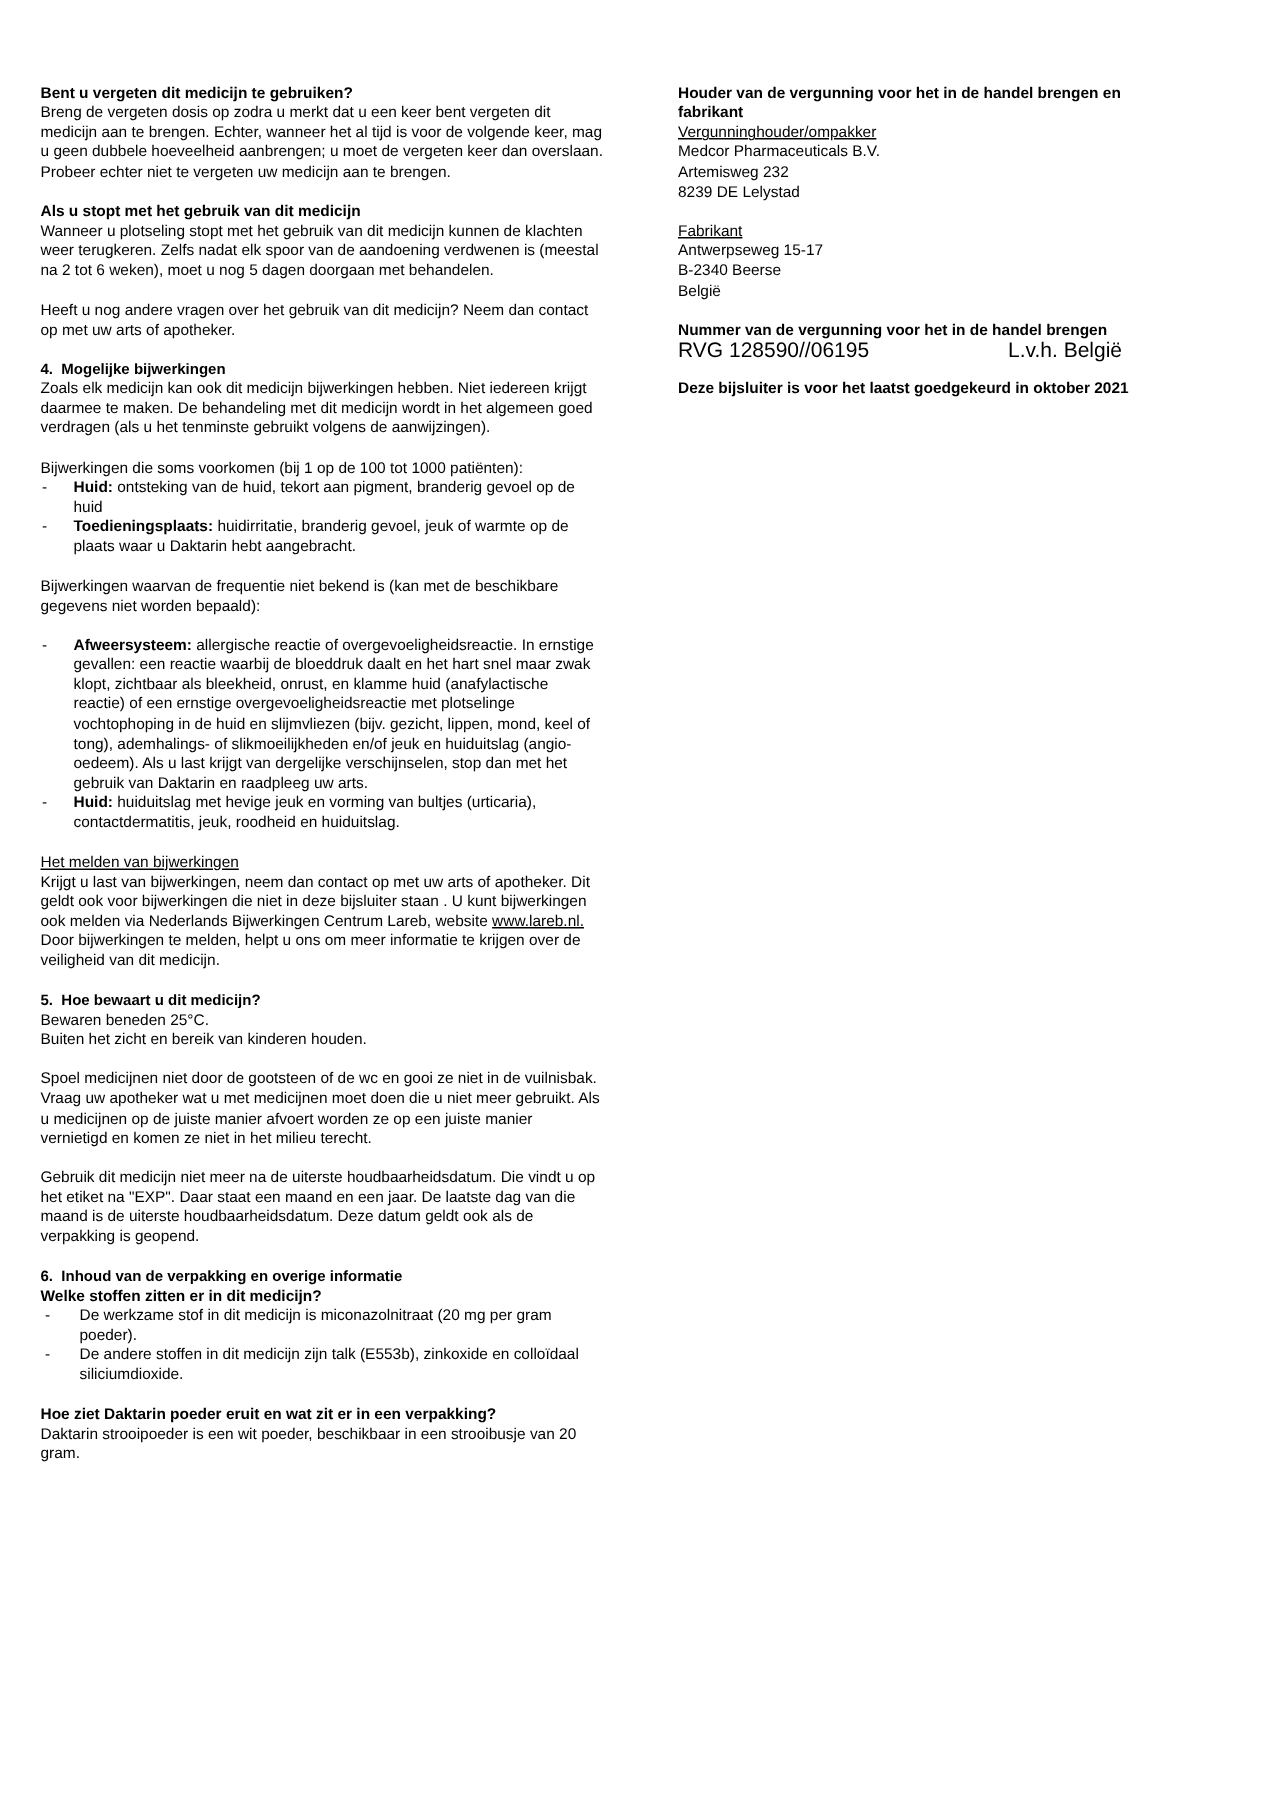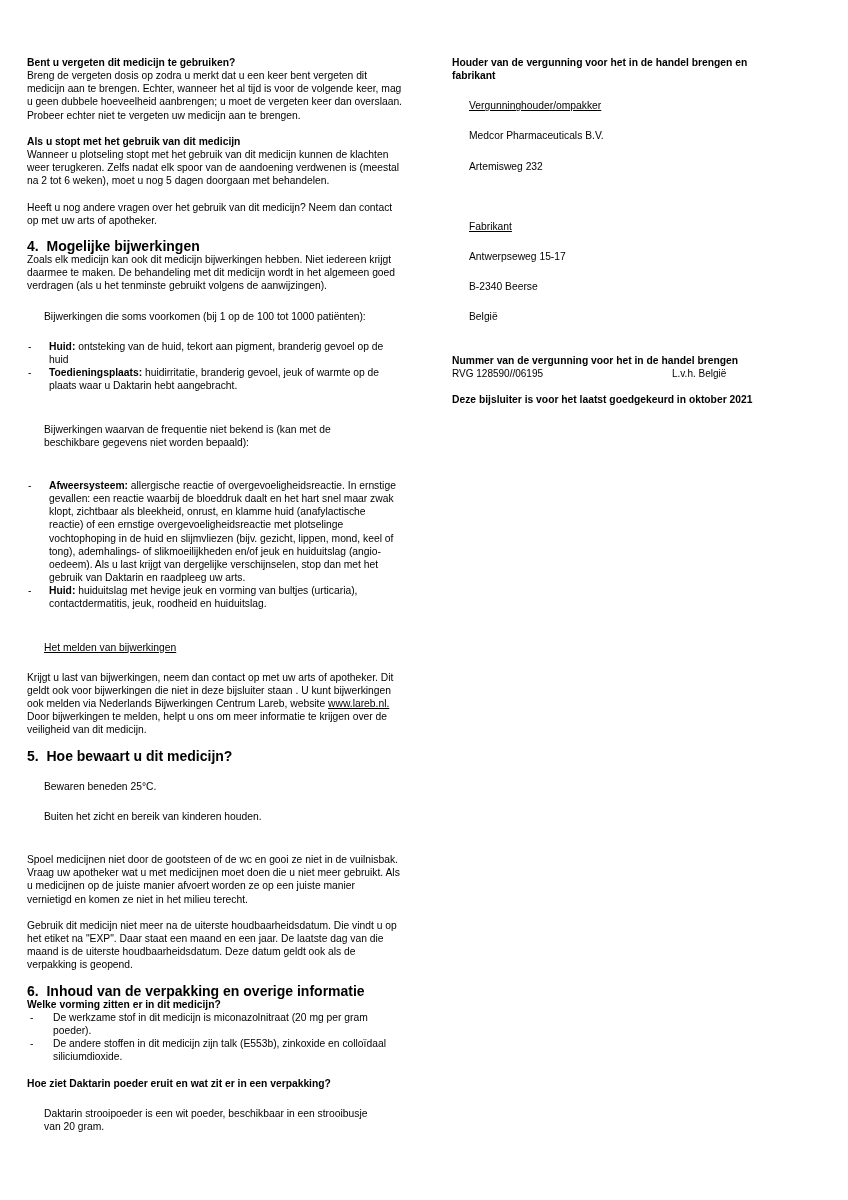--- a/index.html
+++ b/index.html
@@ -21,37 +21,37 @@
     box-sizing: border-box;
   }
   .col {
     position: absolute;
     top: 56px;
   }
   .col-left  { left: 27px; width: 375px; }
   .col-right { left: 452px; width: 372px; }
 
   p, .line, .blk {
-    margin: 17px;
+    margin: 0;
     font-size: 10.3px;
     line-height: 13.15px;
     text-align: left;
   }
   .para { margin: 0 0 13.1px 0; }
   .gap-sm { height: 13.1px; }
 
   .hd {
     font-weight: bold;
     font-size: 10.3px;
     line-height: 13.15px;
     margin: 0;
   }
   .hd-num {
     font-weight: bold;
-    font-size: 14px;
+    font-size: 10px;
     line-height: 13.15px;
     margin: 0;
     white-space: pre;
   }
   .uline { text-decoration: underline; }
   b, .b { font-weight: bold; }
 
   ul.dashlist {
     list-style: none;
     margin: 0;
@@ -66,21 +66,21 @@
   }
   ul.dashlist > li .dash {
     position: absolute;
     left: 1px;
     top: 0;
   }
   ul.dashlist.ing > li { padding-left: 26px; }
   ul.dashlist.ing > li .dash { left: 3px; }
 
   .rvg-row {
-    font-size: 10px;
+    font-size: 14px;
     line-height: 13.15px;
     position: relative;
   }
   .rvg-row .right-col {
     position: absolute;
     left: 178px;
     top: 0;
     margin-left: 42px;
   }
   .addr .line { font-size: 10.3px; line-height: 13.15px; }
@@ -128,21 +128,21 @@
     <div class="hd-num"><span>5.</span>  <span>Hoe bewaart u dit medicijn?</span></div>
     <div class="line">Bewaren beneden 25°C.</div>
     <div class="line">Buiten het zicht en bereik van kinderen houden.</div>
 
     <div class="gap-sm"></div>
 
     <p class="para">Spoel medicijnen niet door de gootsteen of de wc en gooi ze niet in de vuilnisbak. Vraag uw apotheker wat u met medicijnen moet doen die u niet meer gebruikt. Als u medicijnen op de juiste manier afvoert worden ze op een juiste manier vernietigd en komen ze niet in het milieu terecht.</p>
     <p class="para">Gebruik dit medicijn niet meer na de uiterste houdbaarheidsdatum. Die vindt u op het etiket na "EXP". Daar staat een maand en een jaar. De laatste dag van die maand is de uiterste houdbaarheidsdatum. Deze datum geldt ook als de verpakking is geopend.</p>
 
     <div class="hd-num"><span>6.</span>  <span>Inhoud van de verpakking en overige informatie</span></div>
-    <div class="hd">Welke vorming zitten er in dit medicijn?</div>
+    <div class="hd">Welke stoffen zitten er in dit medicijn?</div>
     <ul class="dashlist ing">
       <li><span class="dash">-</span><span>De werkzame stof in dit medicijn is miconazolnitraat (20 mg per gram poeder).</span></li>
       <li><span class="dash">-</span><span>De andere stoffen in dit medicijn zijn talk (E553b), zinkoxide en colloïdaal siliciumdioxide.</span></li>
     </ul>
 
     <div class="gap-sm"></div>
 
     <div class="hd">Hoe ziet Daktarin poeder eruit en wat zit er in een verpakking?</div>
     <div class="line">Daktarin strooipoeder is een wit poeder, beschikbaar in een strooibusje van 20 gram.</div>
 
@@ -150,20 +150,21 @@
 
   <div class="col col-right">
 
     <div class="hd">Houder van de vergunning voor het in de handel brengen en</div>
     <div class="hd">fabrikant</div>
 
     <div class="line uline">Vergunninghouder/ompakker</div>
     <div class="addr">
       <div class="line">Medcor Pharmaceuticals B.V.</div>
       <div class="line">Artemisweg 232</div>
+      <div class="line">8239 DE Lelystad</div>
     </div>
 
     <div class="gap-sm"></div>
 
     <div class="line uline">Fabrikant</div>
     <div class="addr">
       <div class="line">Antwerpseweg 15-17</div>
       <div class="line">B-2340 Beerse</div>
       <div class="line">België</div>
     </div>

